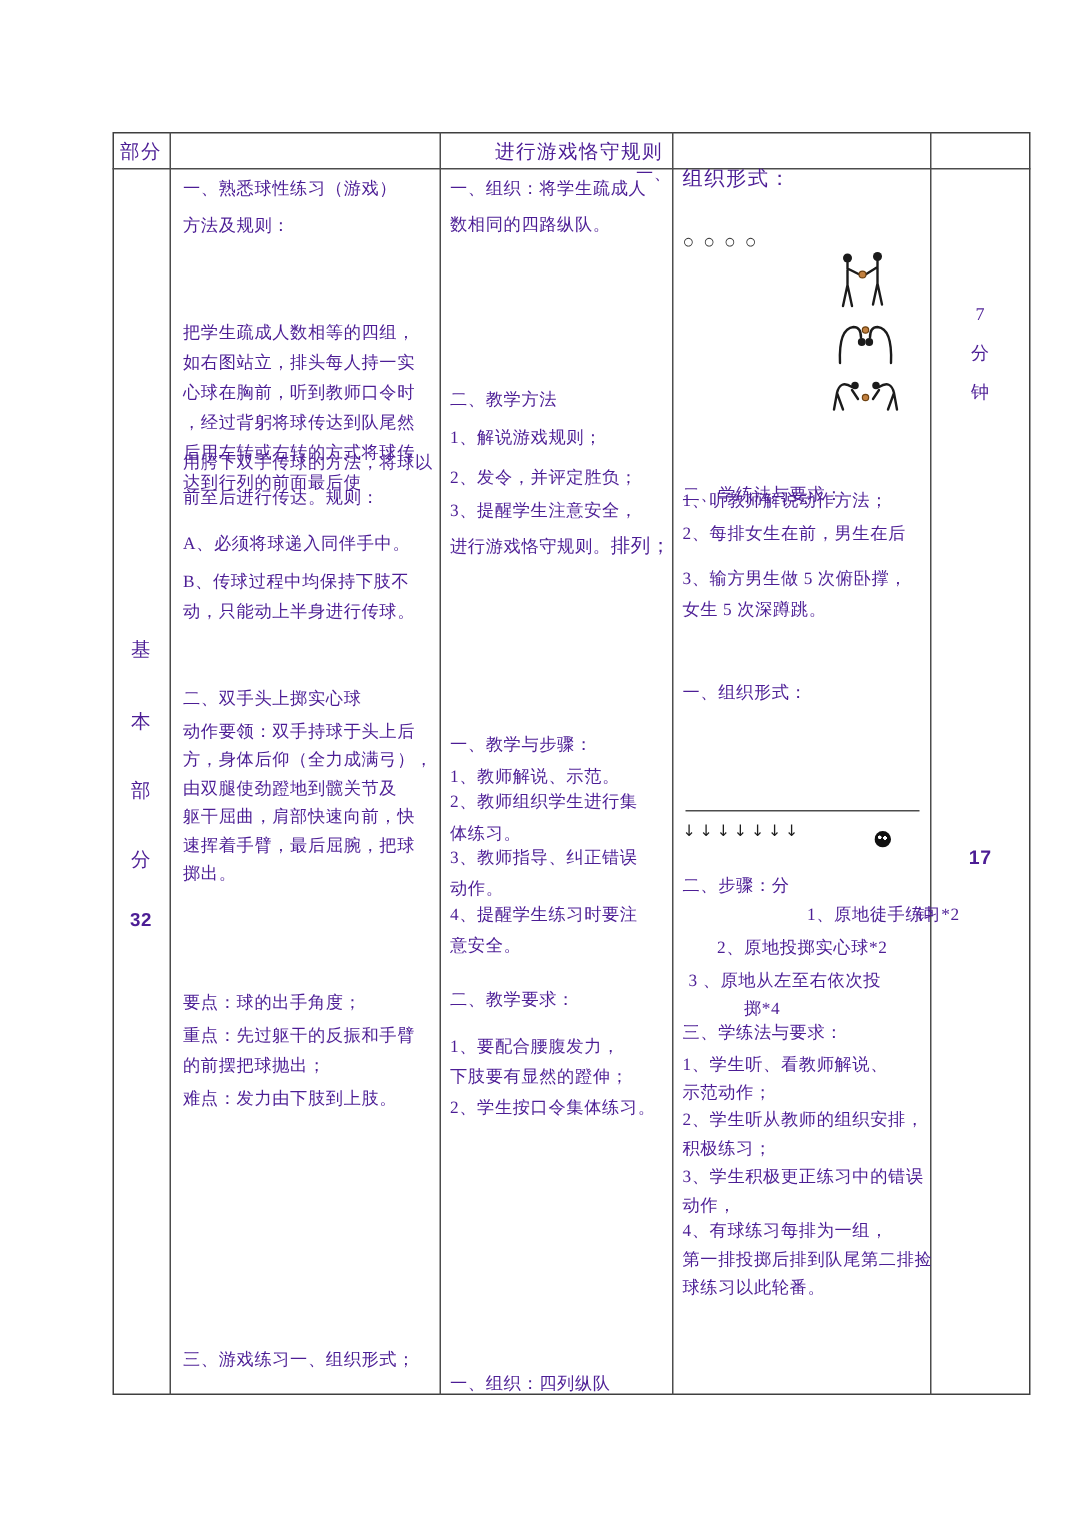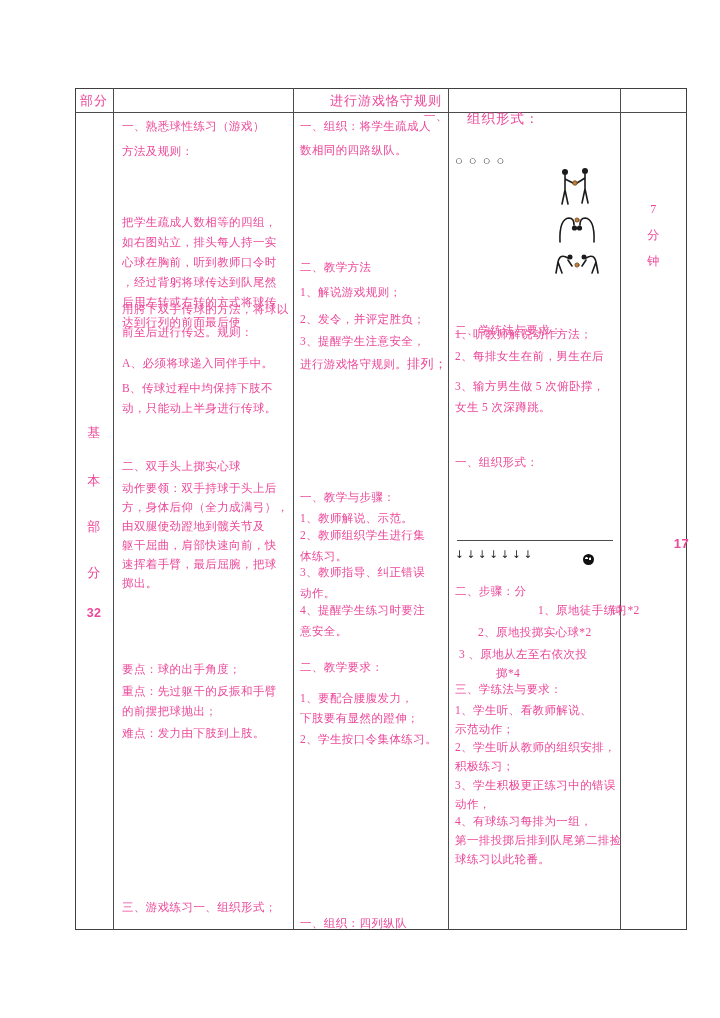--- a/index.html
+++ b/index.html
@@ -2,21 +2,21 @@
 <html><head>
 <meta charset="utf-8">
 <style>
   html,body{margin:0;padding:0;background:#ffffff;}
   #canvas{
     position:relative;width:720px;height:1018px;background:#fff;
     font-family:"Liberation Serif","DejaVu Serif",serif;color:#222;
     overflow:hidden;
   }
   .txt{position:absolute;white-space:pre;font-size:11.5px;line-height:22px;
-       color:#ec4899;letter-spacing:0.4px;}
+       color:#4c1d95;letter-spacing:0.4px;}
   .lh25{line-height:25px}.lh24{line-height:24px}.lh23{line-height:23px}
   .lh21{line-height:21px}.lh20{line-height:20px}.lh19{line-height:19px}
   .center{text-align:center;}
   .hdr{font-size:13px;letter-spacing:1px;}
   .big{font-size:13.5px;letter-spacing:1px;}
   .side{font-size:13px;}
   .boldnum{font-family:"Liberation Sans","DejaVu Sans",sans-serif;font-weight:bold;font-size:12.5px;}
   .paste{font-size:13px;font-family:"Liberation Sans","DejaVu Sans",sans-serif;}
   .tborder{position:absolute;left:75px;top:88px;width:612px;height:842px;
            border:1.4px solid #3f3f3f;box-sizing:border-box;}
@@ -93,21 +93,21 @@
 动作。</div>
   <div class="txt lh21" style="left:300px;top:600px;">4、提醒学生练习时要注
 意安全。</div>
   <div class="txt" style="left:300px;top:656px;">二、教学要求：</div>
   <div class="txt lh20" style="left:300px;top:688px;">1、要配合腰腹发力，
 下肢要有显然的蹬伸；</div>
   <div class="txt" style="left:300px;top:728px;">2、学生按口令集体练习。</div>
   <div class="txt" style="left:300px;top:912px;">一、组织：四列纵队</div>
 
   <div class="txt" style="left:424px;top:105px;">一、</div>
-  <div class="txt big" style="left:467px;top:108px;">组织形式：</div>
+  <div class="txt big" style="left:455px;top:108px;">组织形式：</div>
   <div class="txt circles" style="left:455px;top:150px;">○○○○</div>
 
   <svg class="figs" width="50" height="112" viewBox="0 0 50 112">
     <g stroke="#1b1b1b" stroke-width="1.6" fill="none" stroke-linecap="round">
       <circle cx="13" cy="6" r="3" fill="#1b1b1b" stroke="none"></circle>
       <path d="M13,9 L13,24 M13,24 L10,38 M13,24 L16,38 M13,13 L21,17"></path>
       <circle cx="33" cy="5" r="3" fill="#1b1b1b" stroke="none"></circle>
       <path d="M33,8 L33,23 M33,23 L30,37 M33,23 L36,37 M33,12 L25,17"></path>
       <circle cx="23" cy="17" r="2.3" fill="#c2803f" stroke="#6d4212" stroke-width="0.8"></circle>
       <path d="M8,76 Q7,53 17,52 Q22,52 22,59"></path>
@@ -148,15 +148,15 @@
 积极练习；</div>
   <div class="txt lh19" style="left:455px;top:776px;">3、学生积极更正练习中的错误
 动作，</div>
   <div class="txt" style="left:455px;top:810px;">4、有球练习每排为一组，</div>
   <div class="txt lh19" style="left:455px;top:831px;">第一排投掷后排到队尾第二排捡
 球练习以此轮番。</div>
 
   <div class="txt center" style="left:620px;top:196px;width:67px;line-height:26px;font-size:12px;">7
 分
 钟</div>
-  <div class="txt boldnum center" style="left:620px;top:533px;width:67px;font-size:13px;padding-left:28px;">17</div>
+  <div class="txt boldnum center" style="left:620px;top:561px;width:67px;font-size:13px;">17</div>
 
 </div>
 
 </body></html>

